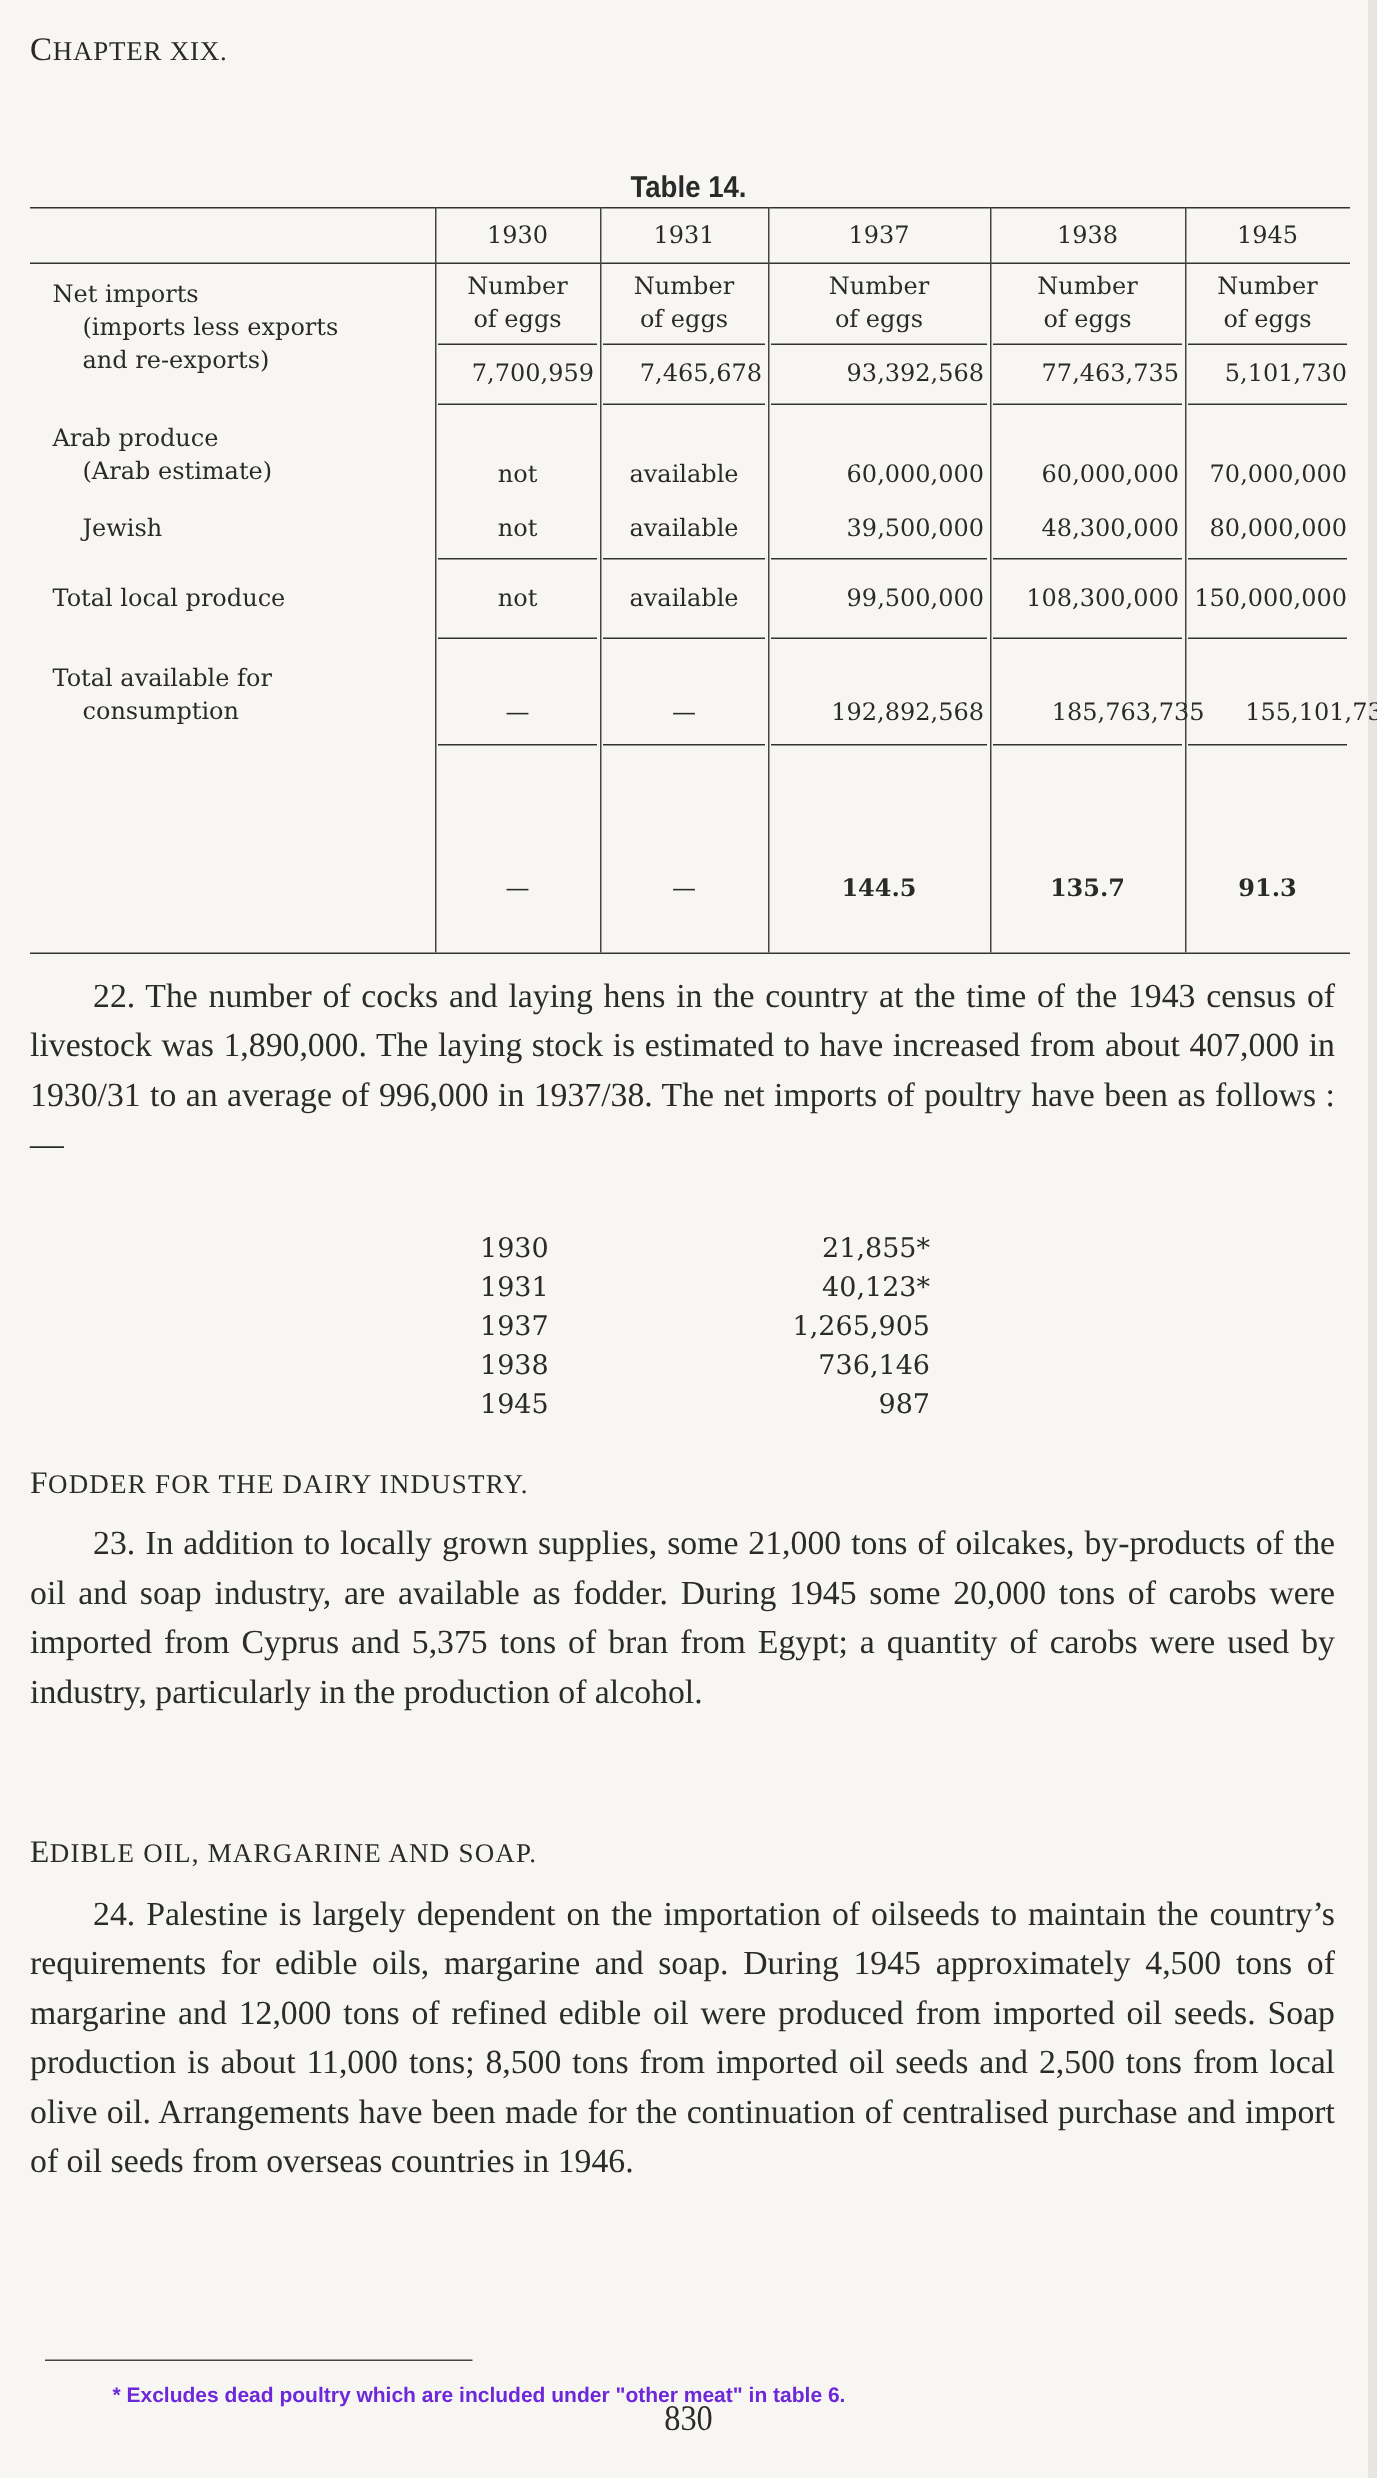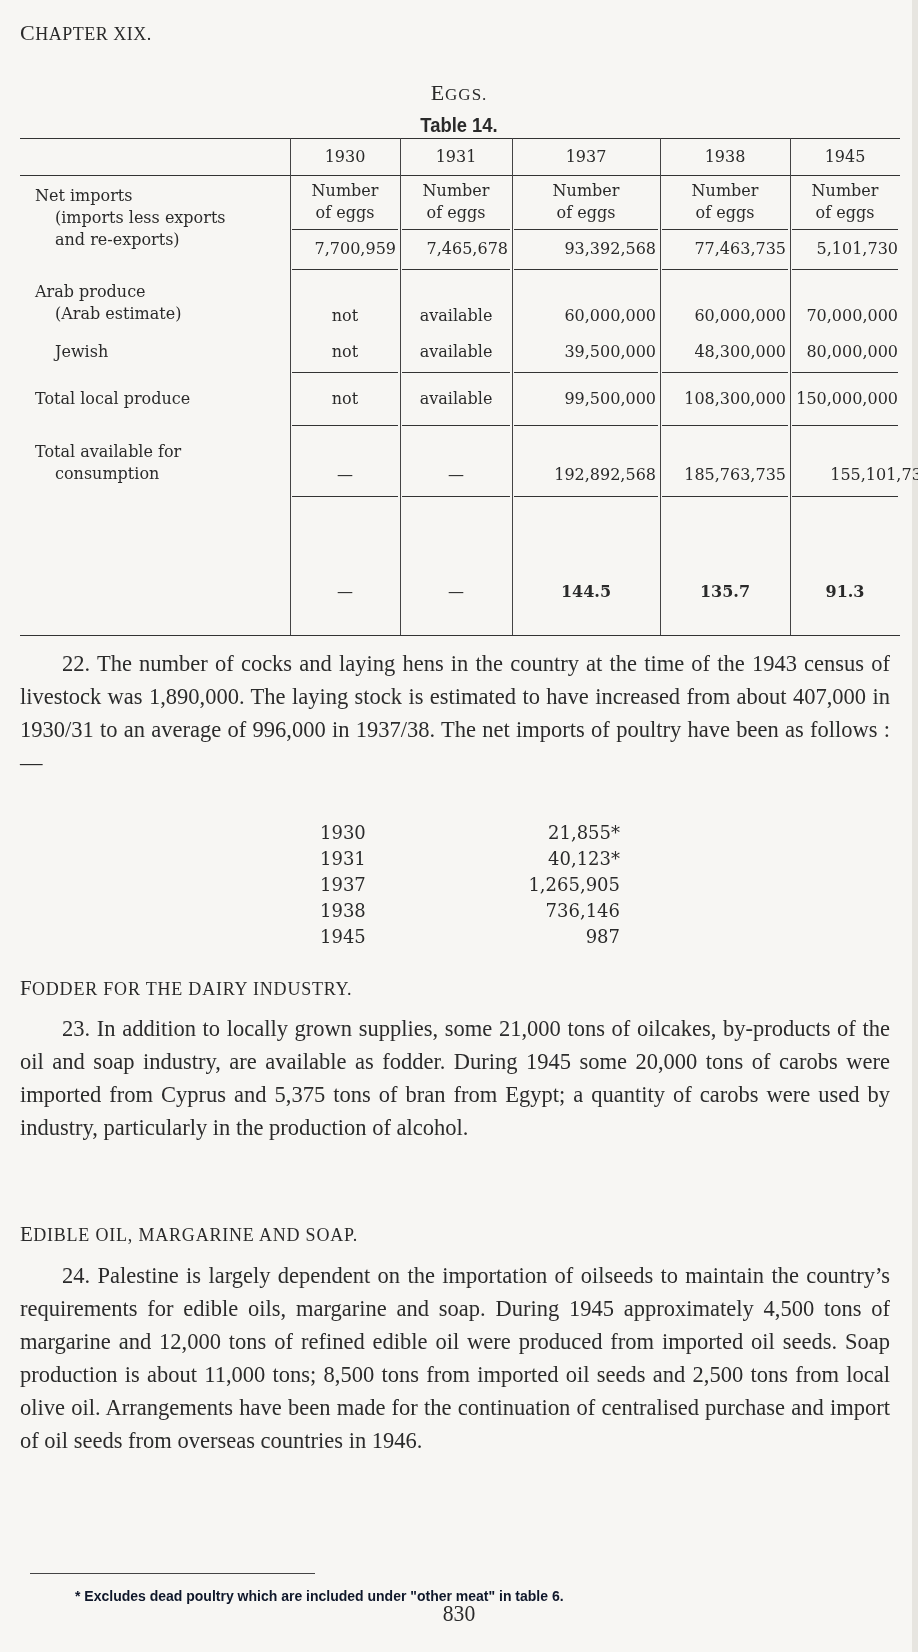--- a/index.html
+++ b/index.html
@@ -45,41 +45,38 @@
   .section-head {
     position: absolute; left: 20px;
     font-family: "Liberation Serif", serif; font-size: 19px; letter-spacing: 0.3px;
   }
   .section-head .cap { font-size: 21px; }
   .section-head .small { font-size: 18px; letter-spacing: 0.8px; }
 
   .fn-rule { position: absolute; left: 30px; top: 1573px; width: 285px; border-top: 1.5px solid #444; }
   .footnote {
     position: absolute; left: 75px; top: 1588px;
-    font-family: "Liberation Sans", sans-serif; font-weight: bold; font-size: 14px; color: #0f172a;
+    font-family: "Liberation Sans", sans-serif; font-weight: bold; font-size: 14px; color: #6d28d9;
   }
   .page-num {
     position: absolute; left: 0; width: 918px; top: 1600px; text-align: center;
     font-family: "Liberation Serif", serif; font-size: 24px; transform: scaleX(0.9);
   }
   .ghost { position: absolute; right: 0; top: 0; width: 6px; height: 1652px; background: #e7e5e0; }
 </style>
 </head>
 <body>
 
 <div class="page">
   <div class="ghost"></div>
 
   <div class="chapter">
     <span class="sc-big">C</span><span style="font-size:18px">HAPTER XIX.</span>
   </div>
 
-  <div class="table-caption eggs-title">
-    <span>E</span><span style="font-size:17px">GGS.</span>
-  </div>
   <div class="table-caption table-num">Table 14.</div>
 
   <div class="tbl">
 
     <div class="hline" style="left:0;top:0;width:880px;"></div>
     <div class="hline" style="left:0;top:37px;width:880px;"></div>
     <div class="hline" style="left:0;top:497px;width:880px;"></div>
 
     <div class="vline" style="left:270px;top:0;height:497px;"></div>
     <div class="vline" style="left:380px;top:0;height:497px;"></div>
@@ -158,21 +155,21 @@
     <div class="hline" style="left:642px;top:287px;width:126px;border-top-width:1px;"></div>
     <div class="hline" style="left:772px;top:287px;width:106px;border-top-width:1px;"></div>
 
     <div class="cell lbl" style="left:15px;top:303px;">
       <div>Total available for</div>
       <div style="padding-left:20px">consumption</div>
     </div>
     <div class="cell ctr" style="left:270px;width:110px;top:326px;">—</div>
     <div class="cell ctr" style="left:380px;width:112px;top:326px;">—</div>
     <div class="cell num" style="left:492px;width:144px;top:326px;">192,892,568</div>
-    <div class="cell num" style="left:640px;width:126px;top:326px;">185,763,735</div>
+    <div class="cell num" style="left:657px;width:126px;top:326px;">185,763,735</div>
     <div class="cell num" style="left:804px;width:108px;top:326px;">155,101,730</div>
 
     <div class="hline" style="left:272px;top:358px;width:106px;border-top-width:1px;"></div>
     <div class="hline" style="left:382px;top:358px;width:108px;border-top-width:1px;"></div>
     <div class="hline" style="left:494px;top:358px;width:144px;border-top-width:1px;"></div>
     <div class="hline" style="left:642px;top:358px;width:126px;border-top-width:1px;"></div>
     <div class="hline" style="left:772px;top:358px;width:106px;border-top-width:1px;"></div>
 
     <div class="cell ctr" style="left:270px;width:110px;top:443px;">—</div>
     <div class="cell ctr" style="left:380px;width:112px;top:443px;">—</div>

